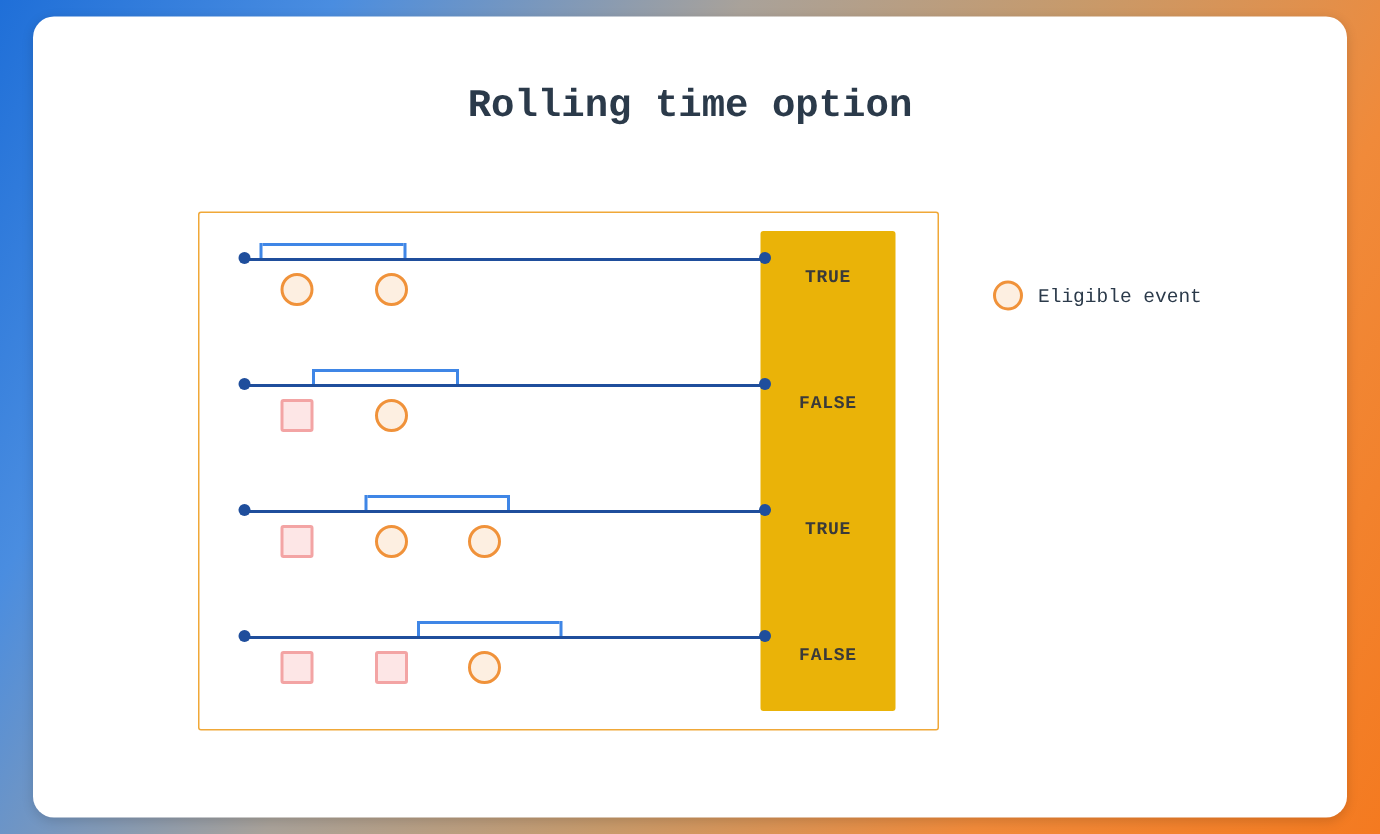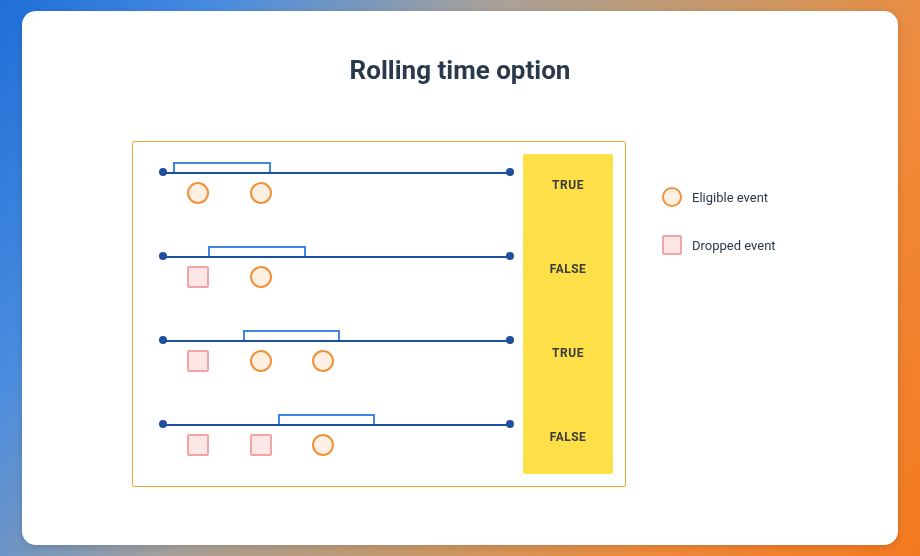--- a/index.html
+++ b/index.html
@@ -1,22 +1,22 @@
 <!DOCTYPE html>
 <html><head>
 <meta charset="utf-8">
 <style>
   html,body{margin:0;padding:0;width:920px;height:556px;font-family:-apple-system,BlinkMacSystemFont,"Segoe UI",Roboto,Arial,sans-serif;}
   .bg{width:920px;height:556px;position:relative;overflow:hidden;
       background:linear-gradient(120deg,#1f6fd8 0%,#4a8de0 18%,#a9a29a 40%,#c79a6b 58%,#f08a3a 78%,#f47a20 100%);}
   .card{position:absolute;left:22px;top:11px;width:876px;height:534px;background:#fff;border-radius:14px;
-        box-shadow:0 2px 8px rgba(0,0,0,.15);}
+        box-shadow:0 2px 8px rgba(0,0,0,.15);font-family:Liberation Mono, monospace;}
   .title{position:absolute;left:0;right:0;top:44px;text-align:center;font-size:26px;font-weight:700;color:#2b3a4a;}
   .frame{position:absolute;left:110px;top:130px;width:492px;height:344px;border:1px solid #f0a838;border-radius:2px;}
-  .rescol{position:absolute;right:12px;top:12px;bottom:12px;width:90px;background:#fde047;border-radius:2px;}
+  .rescol{position:absolute;right:28px;top:12px;bottom:12px;width:90px;background:#eab308;border-radius:2px;}
   .reslabel{position:absolute;left:0;right:0;text-align:center;font-size:12px;font-weight:700;letter-spacing:.5px;color:#3a3a3a;}
   .row{position:absolute;left:30px;right:115px;height:46px;}
   .tl{position:absolute;left:0;right:0;top:0;height:2px;background:#1f4e9c;}
   .dot{position:absolute;top:-4px;width:8px;height:8px;border-radius:50%;background:#1f4e9c;}
   .brk{position:absolute;top:-10px;height:10px;border-left:2px solid #3f86e6;border-right:2px solid #3f86e6;}
   .brk::before{content:"";position:absolute;left:0;right:0;top:0;height:2px;background:#3f86e6;}
   .ev{position:absolute;top:10px;width:22px;height:22px;box-sizing:border-box;}
   .circle{border:2px solid #f0923a;border-radius:50%;background:rgba(250,210,170,.35);}
   .square{border:2px solid #f3a4a4;background:rgba(250,200,200,.45);border-radius:2px;}
   .legend{position:absolute;left:640px;top:155px;font-size:13px;color:#2b3a4a;}
@@ -75,20 +75,16 @@
         <div class="ev square" style="left:25%"></div>
         <div class="ev circle" style="left:43%"></div>
       </div>
     </div>
 
     <div class="legend">
       <div class="lg">
         <div class="ev circle"></div>
         <span>Eligible event</span>
       </div>
-      <div class="lg">
-        <div class="ev square"></div>
-        <span>Dropped event</span>
-      </div>
     </div>
 
   </div>
 </div>
 
 </body></html>

